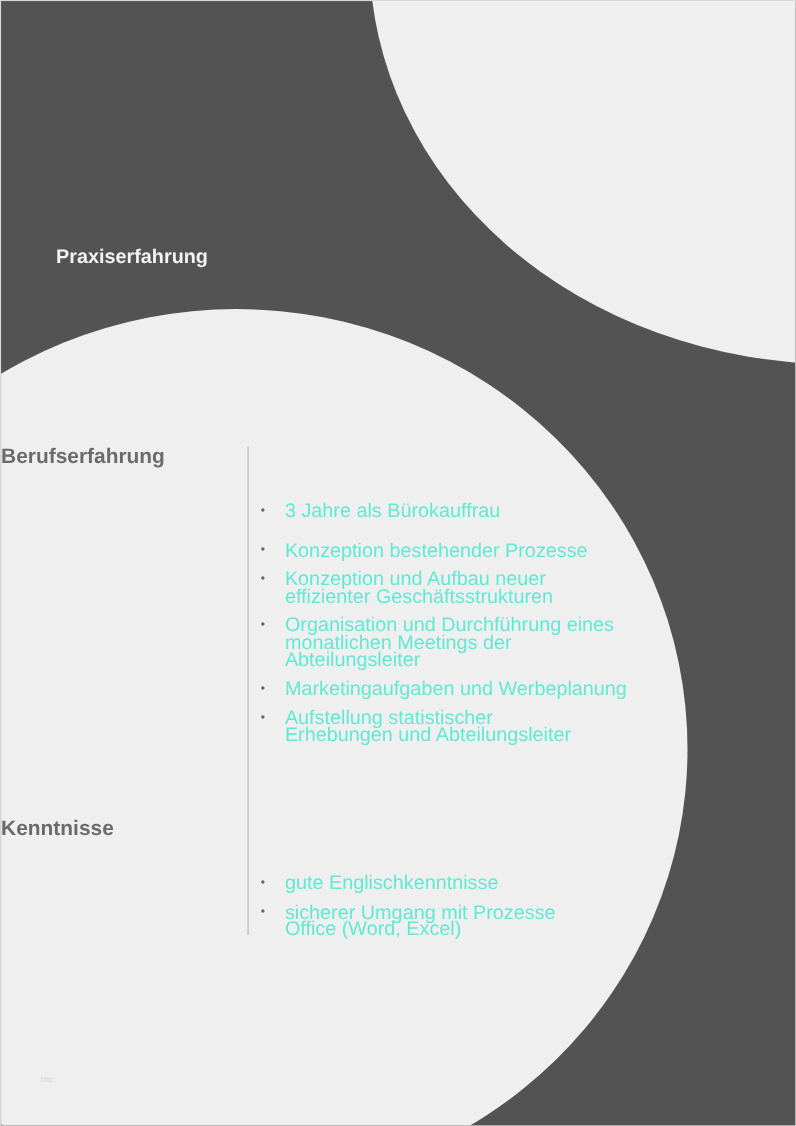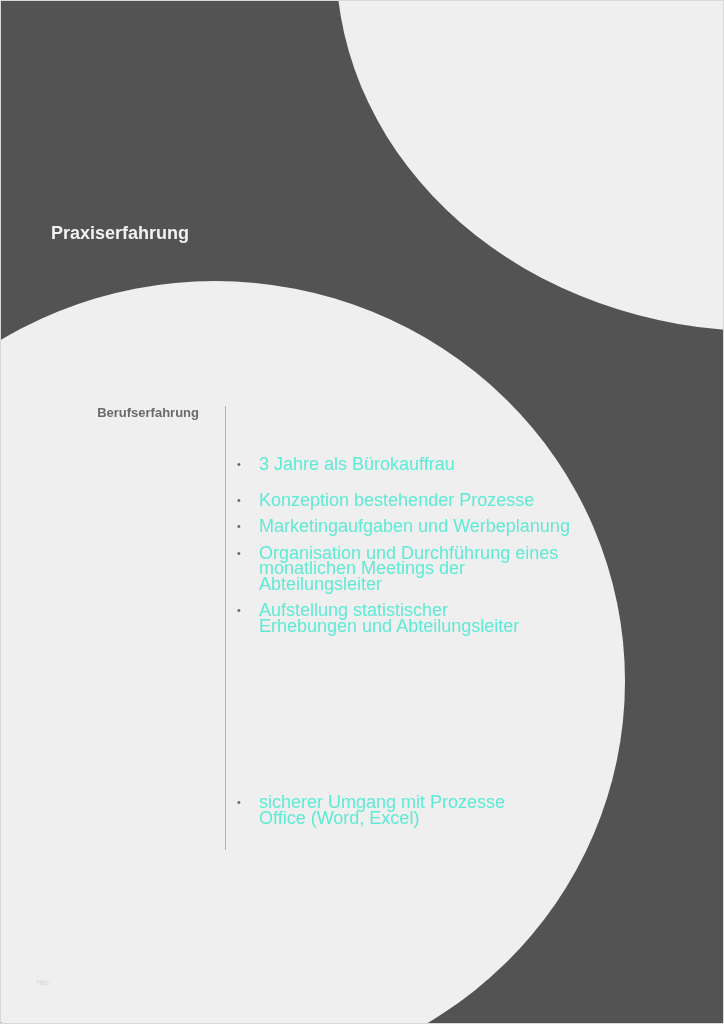--- a/index.html
+++ b/index.html
@@ -8,21 +8,21 @@
       background: #efefef;
       font-family: "Liberation Sans", sans-serif;
     }
     .page { position: absolute; inset: 0; background: #535353; overflow: hidden;
       border-left: 1px solid #d8d8d8; border-top: 1px solid #d8d8d8; border-right: 1px solid #d8d8d8; border-bottom: 1px solid #d8d8d8; box-sizing: border-box; }
     .blob-top { position: absolute; left: 335px; top: -410px; width: 850px; height: 740px;
       border-radius: 50%; background: #efefef; }
     .blob-main { position: absolute; left: -196px; top: 280px; width: 820px; height: 800px;
       border-radius: 50%; background: #efefef; }
     .title { position: absolute; left: 50px; top: 222px; font-size: 18px; font-weight: bold; color: #f2f2f2; }
-    .section-label { position: absolute; width: 198px; left: 0; text-align: right; font-size: 13px; font-weight: bold; color: #6b6b6b; }
+    .section-label { position: absolute; width: 198px; left: 0; text-align: left; font-size: 19px; font-weight: bold; color: #6b6b6b; }
     .divider { position: absolute; left: 224px; top: 405px; width: 1px; height: 444px; background: #b3b3b3; }
     ul.items { position: absolute; left: 236px; margin: 0; padding: 0; list-style: none; width: 340px; }
     ul.items li { position: relative; padding-left: 22px; font-size: 18px; line-height: 15.5px; color: #5eead4; }
     ul.items li::before { content: "•"; position: absolute; left: 0; top: 0; color: #666; font-size: 11px; }
     .footer-mark { position: absolute; left: 36px; top: 978px; font-size: 7px; color: #d4d4d4; }
   </style>
 </head>
 <body>
 
 <div class="page">
@@ -31,24 +31,27 @@
 
   <div class="title">Praxiserfahrung</div>
 
   <div class="section-label" style="top:404px;">Berufserfahrung</div>
 
   <div class="divider"></div>
 
   <ul class="items" style="top:456px;">
     <li style="margin-bottom:20px;">3 Jahre als Bürokauffrau</li>
     <li style="margin-bottom:11px;">Konzeption bestehender Prozesse</li>
+    <li style="margin-bottom:11px; width:260px;">Konzeption und Aufbau neuer effizienter Geschäftsstrukturen</li>
+    <li style="margin-bottom:11px;">Organisation und Durchführung eines monatlichen Meetings der Abteilungsleiter</li>
     <li style="margin-bottom:11px;">Marketingaufgaben und Werbeplanung</li>
-    <li style="margin-bottom:11px;">Organisation und Durchführung eines monatlichen Meetings der Abteilungsleiter</li>
     <li style="width:270px;">Aufstellung statistischer Erhebungen und Abteilungsleiter</li>
   </ul>
 
+  <div class="section-label" style="top:742px;">Kenntnisse</div>
 
   <ul class="items" style="top:794px;">
+    <li style="margin-bottom:11px;">gute Englischkenntnisse</li>
     <li style="width:280px;">sicherer Umgang mit Prozesse Office (Word, Excel)</li>
   </ul>
 
   <div class="footer-mark">http:</div>
 </div>
 
 </body></html>

